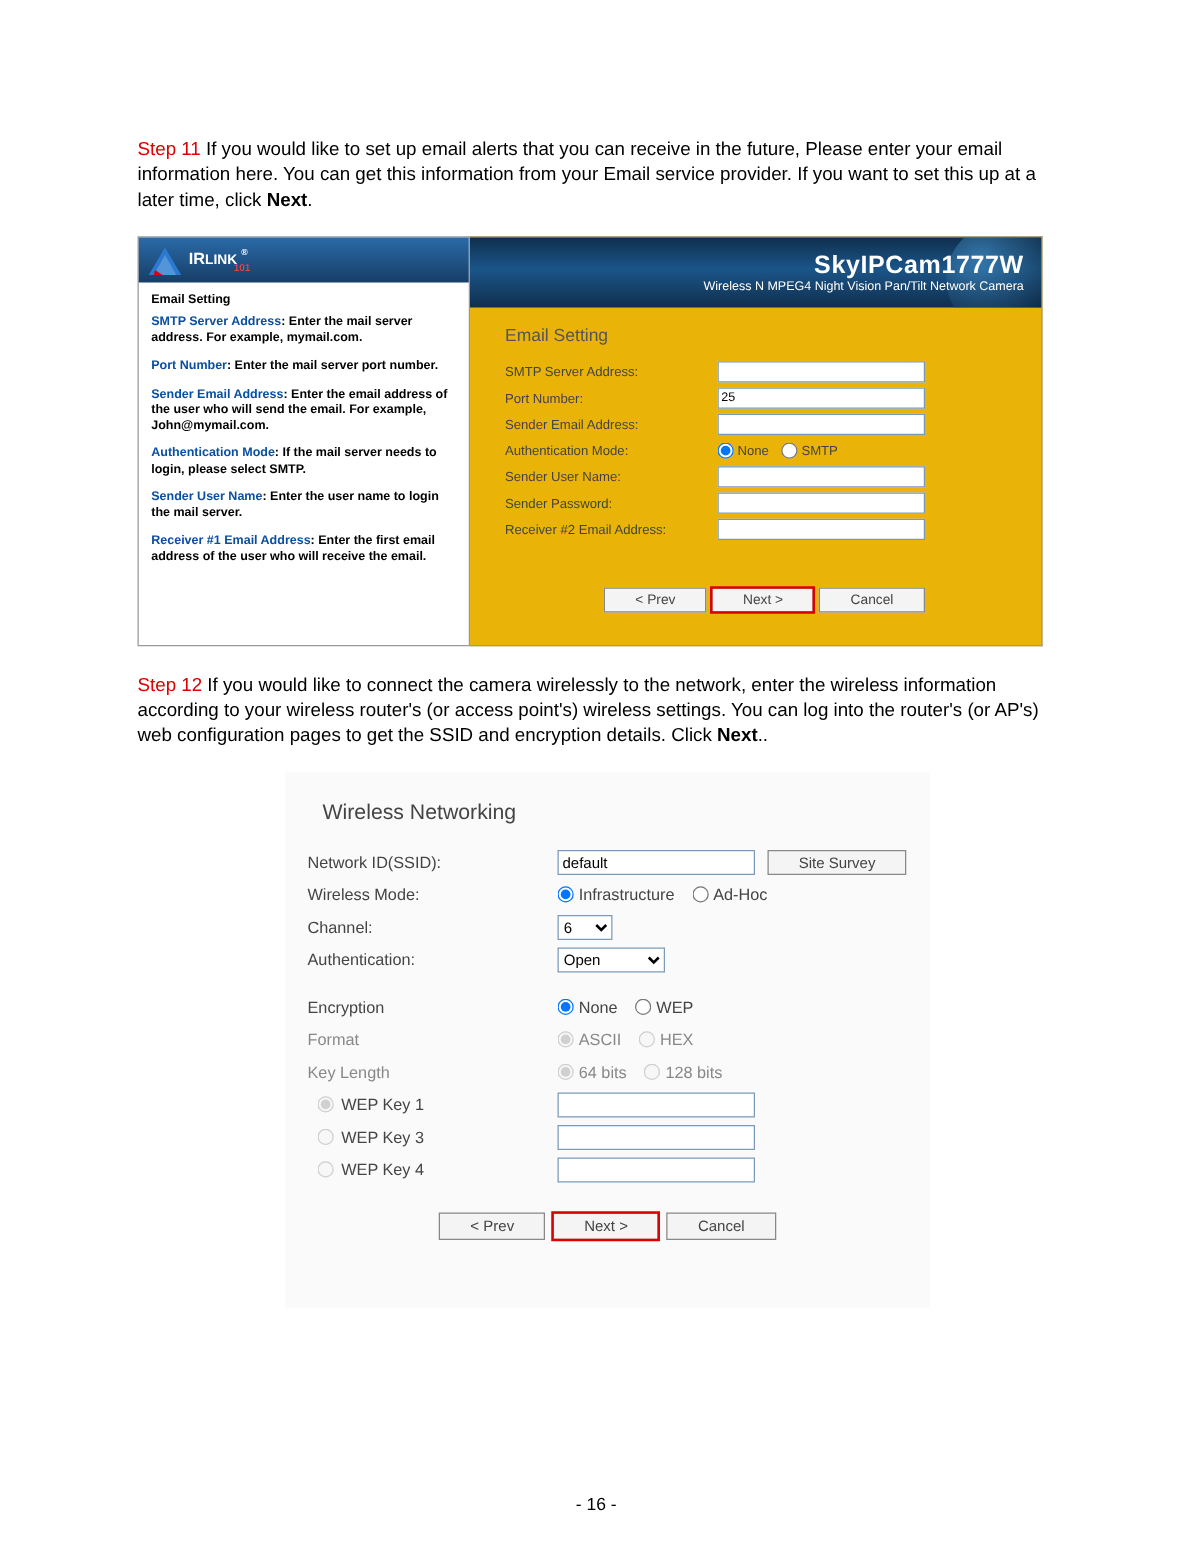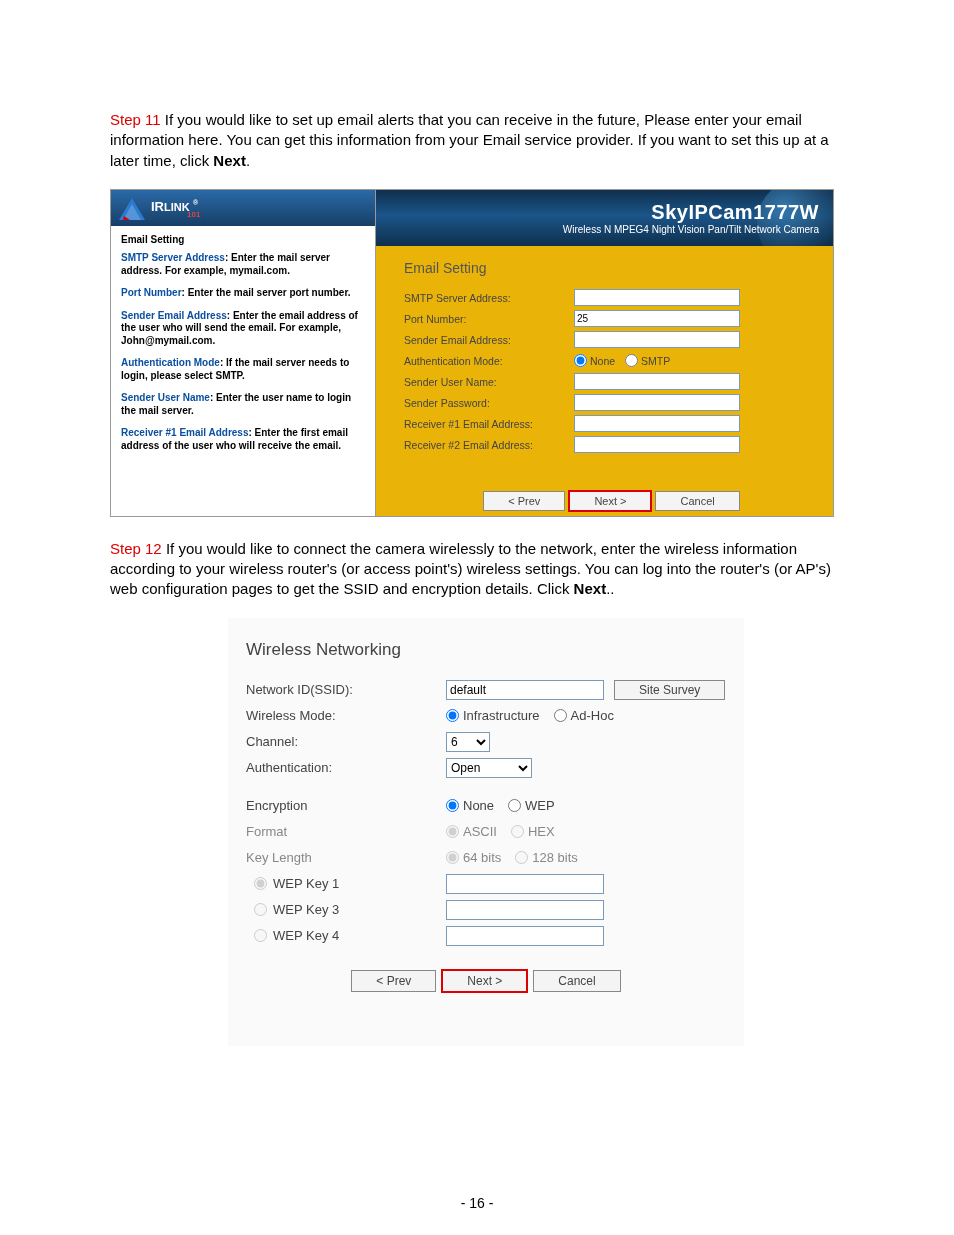--- a/index.html
+++ b/index.html
@@ -27,21 +27,21 @@
 .shot1-row{display:flex;align-items:center;height:20px;margin-bottom:1px}
 .shot1-row .lbl{width:170px}
 .shot1-row input[type=text]{width:160px;height:15px;border:1px solid #7a9ab8;padding:0 2px;font-size:10px}
 .shot1-row .radio{display:inline-flex;align-items:center;margin-right:10px}
 .shot1-row .radio input{margin:0 3px 0 0}
 .shot1-nav{display:flex;justify-content:center;gap:4px;margin-top:36px}
 .btn{height:20px;min-width:52px;padding:0 24px;font-size:11px;border:1px solid #888;background:#f4f4f4;box-sizing:border-box;display:inline-flex;align-items:center;justify-content:center}
 .hl{outline:2px solid #d00;outline-offset:-1px}
 
 .shot2{width:516px;height:428px;margin:0 0 0 118px;background:#fafafa;border:0;box-sizing:border-box;padding:22px 18px 0 18px;font-size:13px;color:#444}
-.shot2 h3{margin:0 0 18px 0;font-size:17px;color:#444;font-weight:normal}
+.shot2 h3{margin:0 0 18px 12px;font-size:17px;color:#444;font-weight:normal}
 .shot2-row{display:flex;align-items:center;min-height:24px;margin-bottom:2px}
 .shot2-row .lbl{width:200px}
 .shot2-row input[type=text]{width:150px;height:18px;border:1px solid #7a9ab8;padding:0 3px;font-size:12px}
 .shot2-row select{height:20px;border:1px solid #7a9ab8;font-size:12px;background:#fff}
 .shot2-row .radio{display:inline-flex;align-items:center;margin-right:14px}
 .shot2-row .radio input{margin:0 4px 0 0}
 .shot2-row .key-lbl{display:flex;align-items:center;margin-left:8px}
 .shot2-row .key-lbl input{margin:0 6px 0 0}
 .shot2 .spacer{height:12px}
 .shot2-nav{display:flex;justify-content:center;gap:6px;margin-top:22px}
@@ -118,24 +118,20 @@
         </div>
         <div class="shot1-row">
             <span class="lbl">Sender User Name:</span>
             <input type="text" value="" style="">
           </div>
         <div class="shot1-row">
             <span class="lbl">Sender Password:</span>
             <input type="text" value="" style="">
           </div>
         <div class="shot1-row">
-            <span class="lbl">Receiver #1 Email Address:</span>
-            <input type="text" value="" style="">
-          </div>
-        <div class="shot1-row">
             <span class="lbl">Receiver #2 Email Address:</span>
             <input type="text" value="" style="">
           </div>
         <div class="shot1-nav">
           <span class="btn">&lt; Prev</span>
           <span class="btn hl">Next &gt;</span>
           <span class="btn">Cancel</span>
         </div>
       </div>
     </div>

